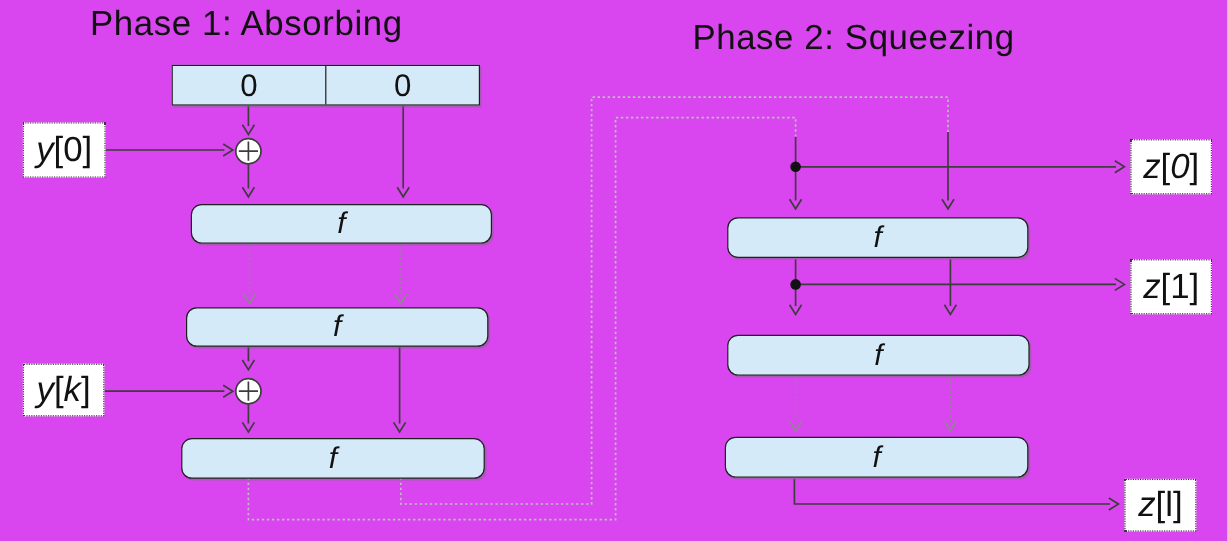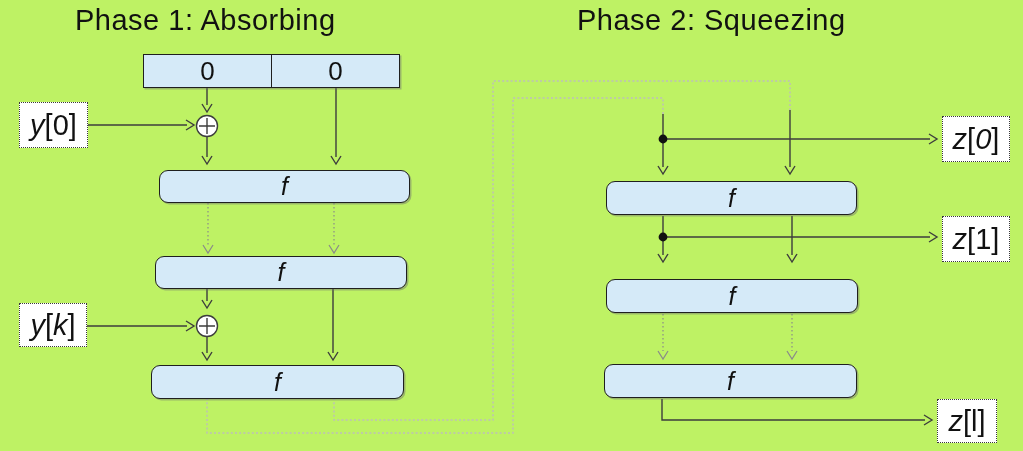--- a/index.html
+++ b/index.html
@@ -1,19 +1,19 @@
 <!DOCTYPE html>
 <html style="--box_fill: #d5eaf8; --box_border: #1f1f1f; --arrow: #3d3d3d; --dashed_arrow: #8a8a8a; --feedback_line: #bdbdbd; --dot: #111111;"><head>
 <meta charset="utf-8">
 <style>
   html,body{margin:0;padding:0;background:#ffffff;}
   #canvas{
     position:relative;
     width:1023px;height:451px;
-    background:#bef264;
+    background:#d946ef;
     font-family:"Liberation Sans","DejaVu Sans",sans-serif;
     overflow:hidden;
   }
   .phase-title{
     position:absolute;
     font-size:29px;
     color:#111;
     letter-spacing:0.5px;
     white-space:nowrap;
   }
@@ -132,21 +132,21 @@
         <path d="M199,126 H215 M207,118 V134" fill="none"></path>
       </g>
       <g>
         <circle cx="207" cy="326" r="10.5"></circle>
         <path d="M199,326 H215 M207,318 V334" fill="none"></path>
       </g>
     </g>
   </svg>
 
   <div class="phase-title" style="left:75px;top:4px;">Phase 1: Absorbing</div>
-  <div class="phase-title" style="left:577px;top:4px;text-align:right;">Phase 2: Squeezing</div>
+  <div class="phase-title" style="left:577px;top:16px;text-align:right;">Phase 2: Squeezing</div>
 
   <div class="state-box" style="left:143px;top:54px;width:257px;height:34px;">
     <div class="state-cell">0</div>
     <div class="state-cell">0</div>
   </div>
 
   <div class="io-box" style="left:19px;top:102px;width:69px;height:46px;">
     <span class="itl">y</span>
       <span class="up">[</span>
       <span class="up">0</span>

